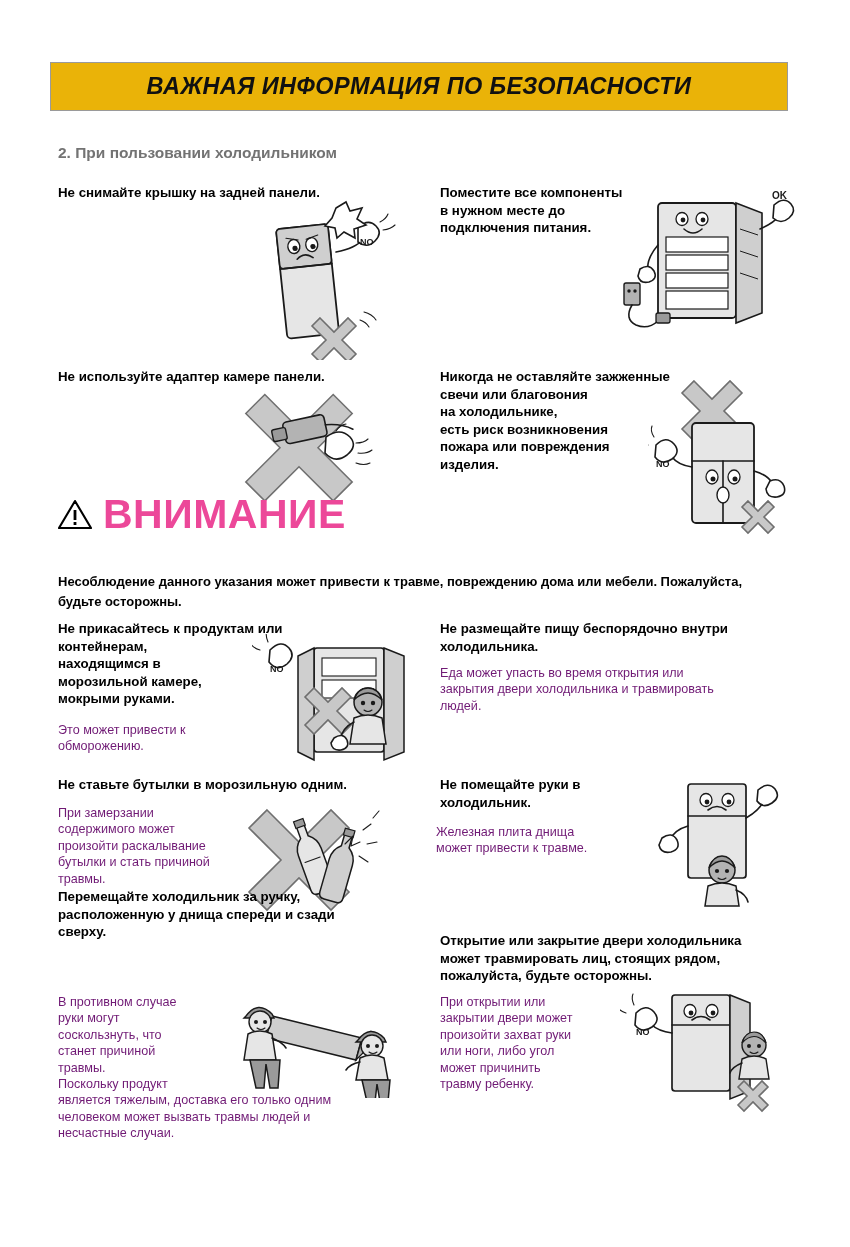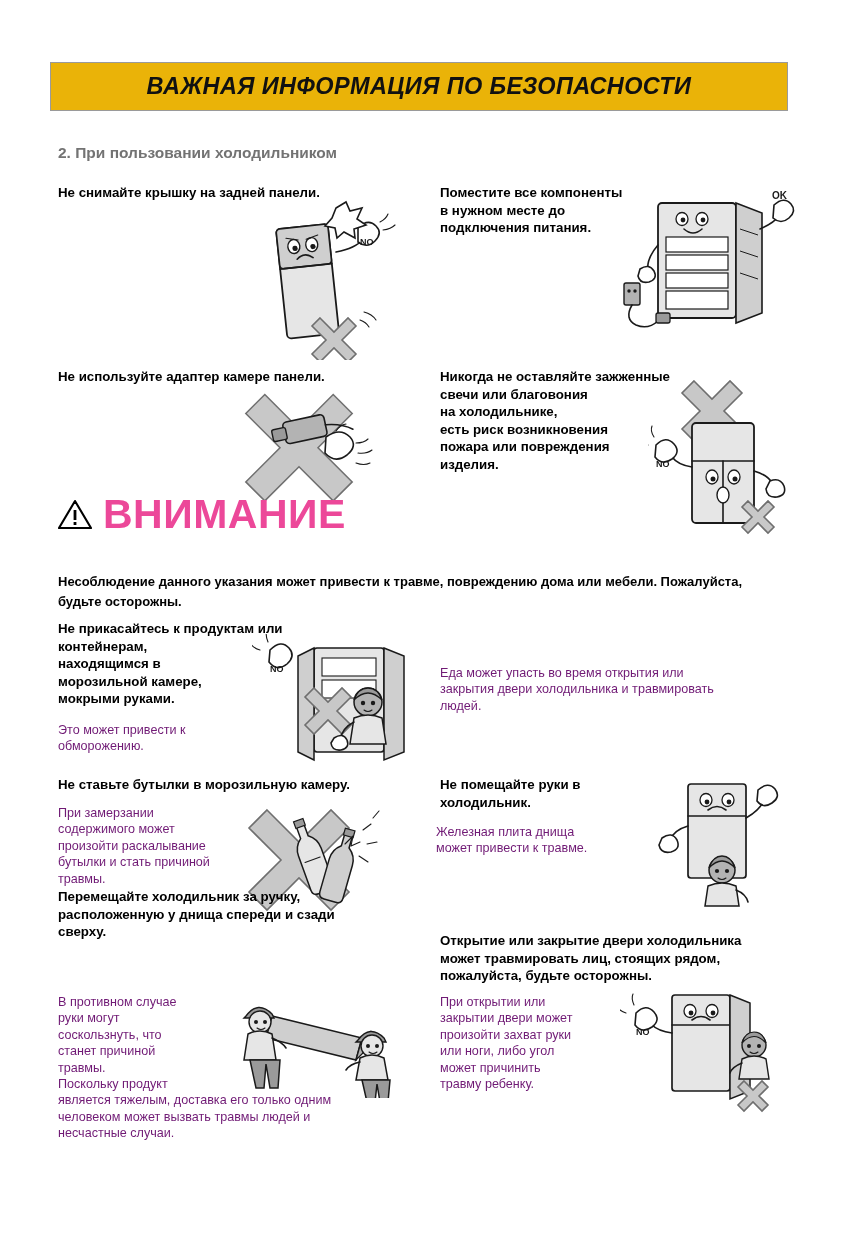--- a/index.html
+++ b/index.html
@@ -313,25 +313,27 @@
         <circle cx="15" cy="11" r="2.2" class="blkf"></circle>
         <circle cx="25" cy="11" r="2.2" class="blkf"></circle>
         <path class="ln-t" d="M16 18 q4 3 8 0"></path>
         <path class="g1" d="M6 26 q14 -6 28 0 l4 26 h-36z" stroke="#1a1a1a" stroke-width="1.5"></path>
         <path class="ln" d="M6 30 q-12 6 -14 18"></path>
         <path class="wht" d="M-14 46 q9 -6 13 2 q3 8 -6 10 q-9 1 -10 -7z"></path>
       </g>
     </svg>
   </div>
 
+  <div class="blk bold-t" style="left:440px; top:620px; width:350px; white-space:pre-line;">Не размещайте пищу беспорядочно внутри
+холодильника.</div>
   <div class="blk norm-t" style="left:440px; top:665px; width:350px; white-space:pre-line;">Еда может упасть во время открытия или
 закрытия двери холодильника и травмировать
 людей.</div>
 
-  <div class="blk bold-t" style="left:58px; top:776px; width:350px; white-space:pre-line;">Не ставьте бутылки в морозильную камеру.</div>
+  <div class="blk bold-t" style="left:58px; top:776px; width:350px; white-space:pre-line;">Не ставьте бутылки в морозильную одним.</div>
   <div class="blk norm-t" style="left:58px; top:805px; width:190px; white-space:pre-line;">При замерзании
 содержимого может
 произойти раскалывание
 бутылки и стать причиной
 травмы.</div>
 
   <div class="ill" style="left:245px; top:800px;">
     <svg width="170" height="120" viewBox="0 0 170 120">
       <path class="gx" d="M22 10 l32 32 l32 -32 l18 18 l-32 32 l32 32 l-18 18 l-32 -32 l-32 32 l-18 -18 l32 -32 l-32 -32z"></path>
 

